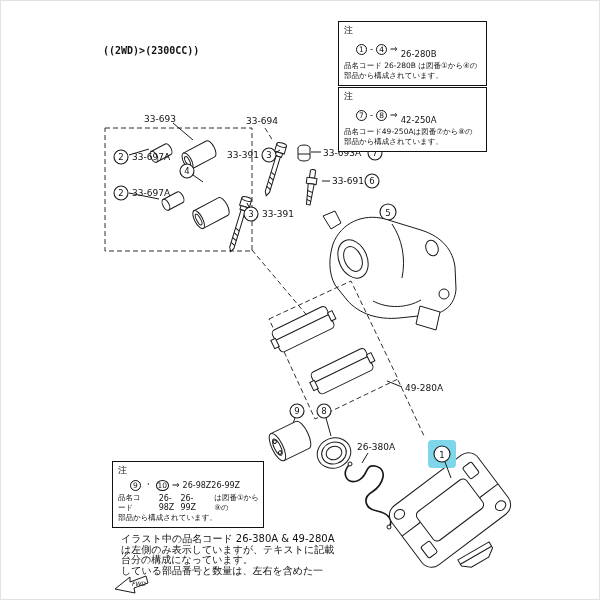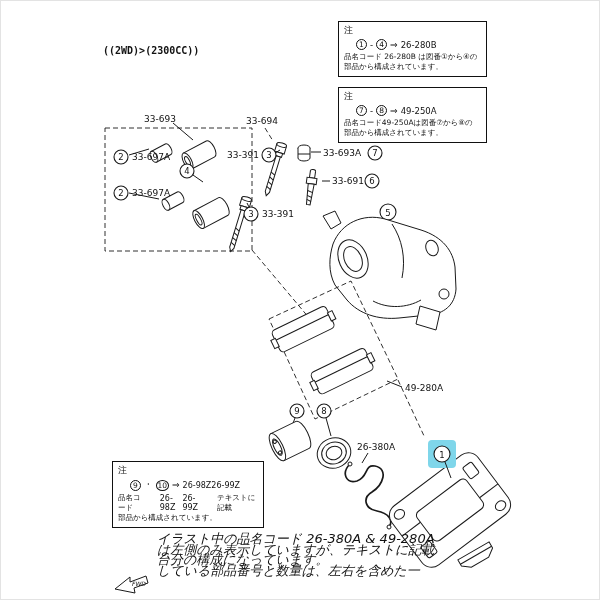--- a/index.html
+++ b/index.html
@@ -7,25 +7,25 @@
   #page { position:relative; width:600px; height:600px; background:#fff;
           border:1px solid #e3e3e3; font-family:"DejaVu Sans", sans-serif; color:#111; overflow:hidden; }
   .variant { position:absolute; left:102px; top:16px; font-family:"DejaVu Sans Mono", monospace;
              font-weight:bold; font-size:10px;margin-top:28px; }
   .note { position:absolute; border:1px solid #111; background:#fff; padding:2px 4px 4px 5px; }
   .nt { font-size:9px; }
   .nline { display:flex; align-items:center; gap:3px; font-size:8.5px; padding:2px 0 2px 12px; }
   .cn { display:inline-flex; align-items:center; justify-content:center; min-width:11px; height:11px;
         border:1px solid #111; border-radius:50%; font-size:7.5px; padding:0 1px; background:#fff; }
   .arrow { font-size:9px; }
-  .code { font-size:8.5px; }
+  .code { font-size:8.5px;margin-top:10px; }
   .codes { display:inline-flex; line-height:9px; font-size:8px; }
   .ndesc { font-size:7.5px; line-height:10px; }
   .nrow { display:flex; align-items:center; gap:12px; }
-  .footnote { position:absolute; left:120px; top:533px; font-size:13px; font-style:italic; line-height:10.5px;margin-left:36px; }
+  .footnote { position:absolute; left:120px; top:533px; font-size:10px; line-height:10.5px; }
   svg.diagram { position:absolute; left:0; top:0; }
   .s    { stroke:#1a1a1a; stroke-width:1; fill:none; }
   .sw   { stroke:#1a1a1a; stroke-width:1; fill:#fff; }
   .dash { stroke:#1a1a1a; stroke-width:0.9; fill:none; stroke-dasharray:5 3; }
   .callout { fill:#fff; stroke:#1a1a1a; stroke-width:1.1; }
   .ctext { font-family:"DejaVu Sans", sans-serif; font-size:8.5px; fill:#111; text-anchor:middle; }
   .plabel { font-family:"DejaVu Sans", sans-serif; font-size:9px; fill:#111; }
   .fwdtext { font-family:"DejaVu Sans", sans-serif; font-size:6px; font-style:italic; fill:#111; text-anchor:middle; }
 </style>
 </head>
@@ -229,21 +229,21 @@
     <div class="ndesc">部品から構成されています。</div>
   </div>
 
   <div class="note" style="left:337px; top:86px; width:149px;">
     <div class="nt">注</div>
     <div class="nline">
       <span class="cn">7</span>
       <span>-</span>
       <span class="cn">8</span>
       <span class="arrow">⇒</span>
-      <span class="code">49-250A</span>
+      <span class="code">42-250A</span>
     </div>
     <div class="ndesc">品名コード49-250Aは図番⑦から⑧の</div>
     <div class="ndesc">部品から構成されています。</div>
   </div>
 
   <div class="note" style="left:111px; top:460px; width:152px;">
     <div class="nt">注</div>
     <div class="nline">
       <span class="cn">9</span>
       <span>・</span>
@@ -253,21 +253,21 @@
         <span>26-98Z</span>
         <span>26-99Z</span>
       </span>
     </div>
     <div class="ndesc nrow">
       <span>品名コード</span>
       <span class="codes">
         <span>26-98Z</span>
         <span>26-99Z</span>
       </span>
-      <span>テキストに記載</span>
+      <span>は図番①から⑨の</span>
     </div>
     <div class="ndesc">部品から構成されています。</div>
   </div>
 
   <div class="footnote">
     <div>イラスト中の品名コード 26-380A &amp; 49-280A</div>
     <div>は左側のみ表示していますが、テキストに記載</div>
     <div>台分の構成になっています。</div>
     <div>している部品番号と数量は、左右を含めた一</div>
   </div>

